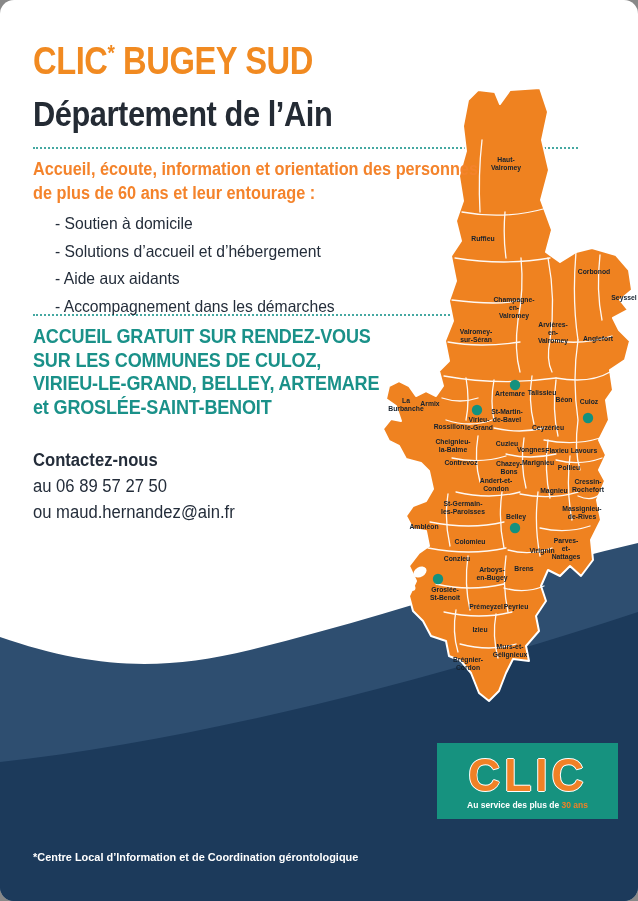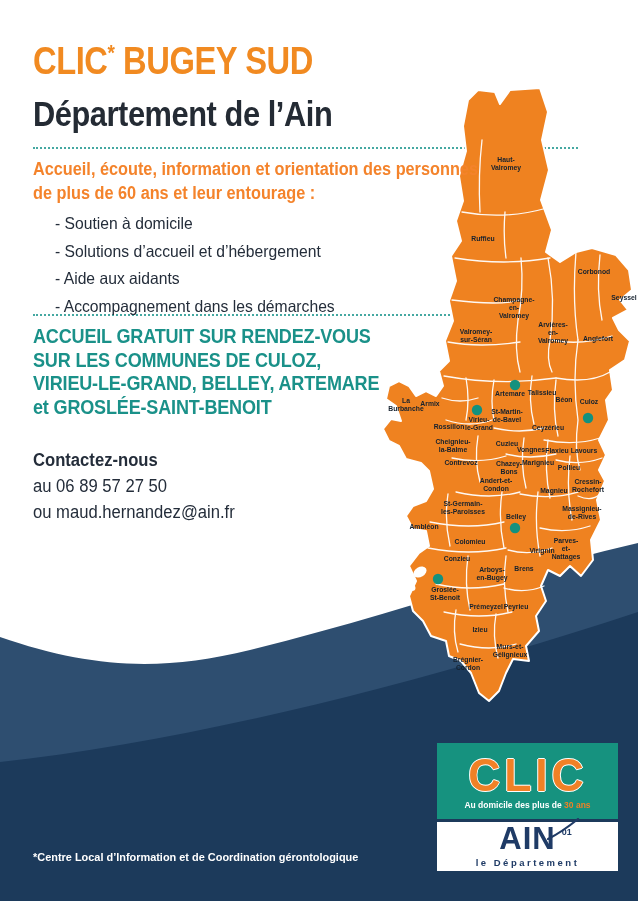--- a/index.html
+++ b/index.html
@@ -1,20 +1,21 @@
 <!DOCTYPE html>
 <html><head>
 <meta charset="utf-8">
 <style>
   html,body{margin:0;padding:0;background:#888;}
   *{box-sizing:border-box;}
   .page{
     position:relative;width:638px;height:901px;margin:0 auto;
     background:#ffffff;overflow:hidden;
     font-family:"Liberation Sans",sans-serif;
+    border-radius:14px;
   }
   
   .waves{position:absolute;left:0;top:0;width:638px;height:901px;z-index:1;}
   
   .map{position:absolute;left:372px;top:78px;width:266px;height:634px;z-index:2;}
   
   .txt{position:absolute;z-index:3;}
   .title-orange{
     left:33px;top:40px;color:#f18a21;font-size:38px;font-weight:700;
     transform:scaleX(.86);transform-origin:left top;white-space:nowrap;letter-spacing:-.5px;
@@ -218,30 +219,20 @@
 
   <div class="txt contact">
     <div class="c1">Contactez-nous</div>
     <div>au 06 89 57 27 50</div>
     <div>ou maud.hernandez@ain.fr</div>
   </div>
 
   <div class="logo-clic">
     <div class="clic-word">CLIC</div>
     <div class="clic-tag">
-      <span>Au domicile des plus de </span><span class="org">30 ans</span>
+      <span>Au service des plus de </span><span class="org">30 ans</span>
     </div>
   </div>
 
-  <div class="logo-ain">
-    <div class="ain-row">
-      <span class="ain-word">AIN</span>
-      <svg class="ain-swoosh" viewBox="0 0 34 22">
-        <path d="M2,21 Q16,14 32,1" fill="none" stroke="#1f3b66" stroke-width="2.2" stroke-linecap="round"></path>
-      </svg>
-      <span class="ain-01">01</span>
-    </div>
-    <div class="ain-dept">le Département</div>
-  </div>
 
   <div class="footnote">*Centre Local d’Information et de Coordination gérontologique</div>
 
 </div>
 
 </body></html>

